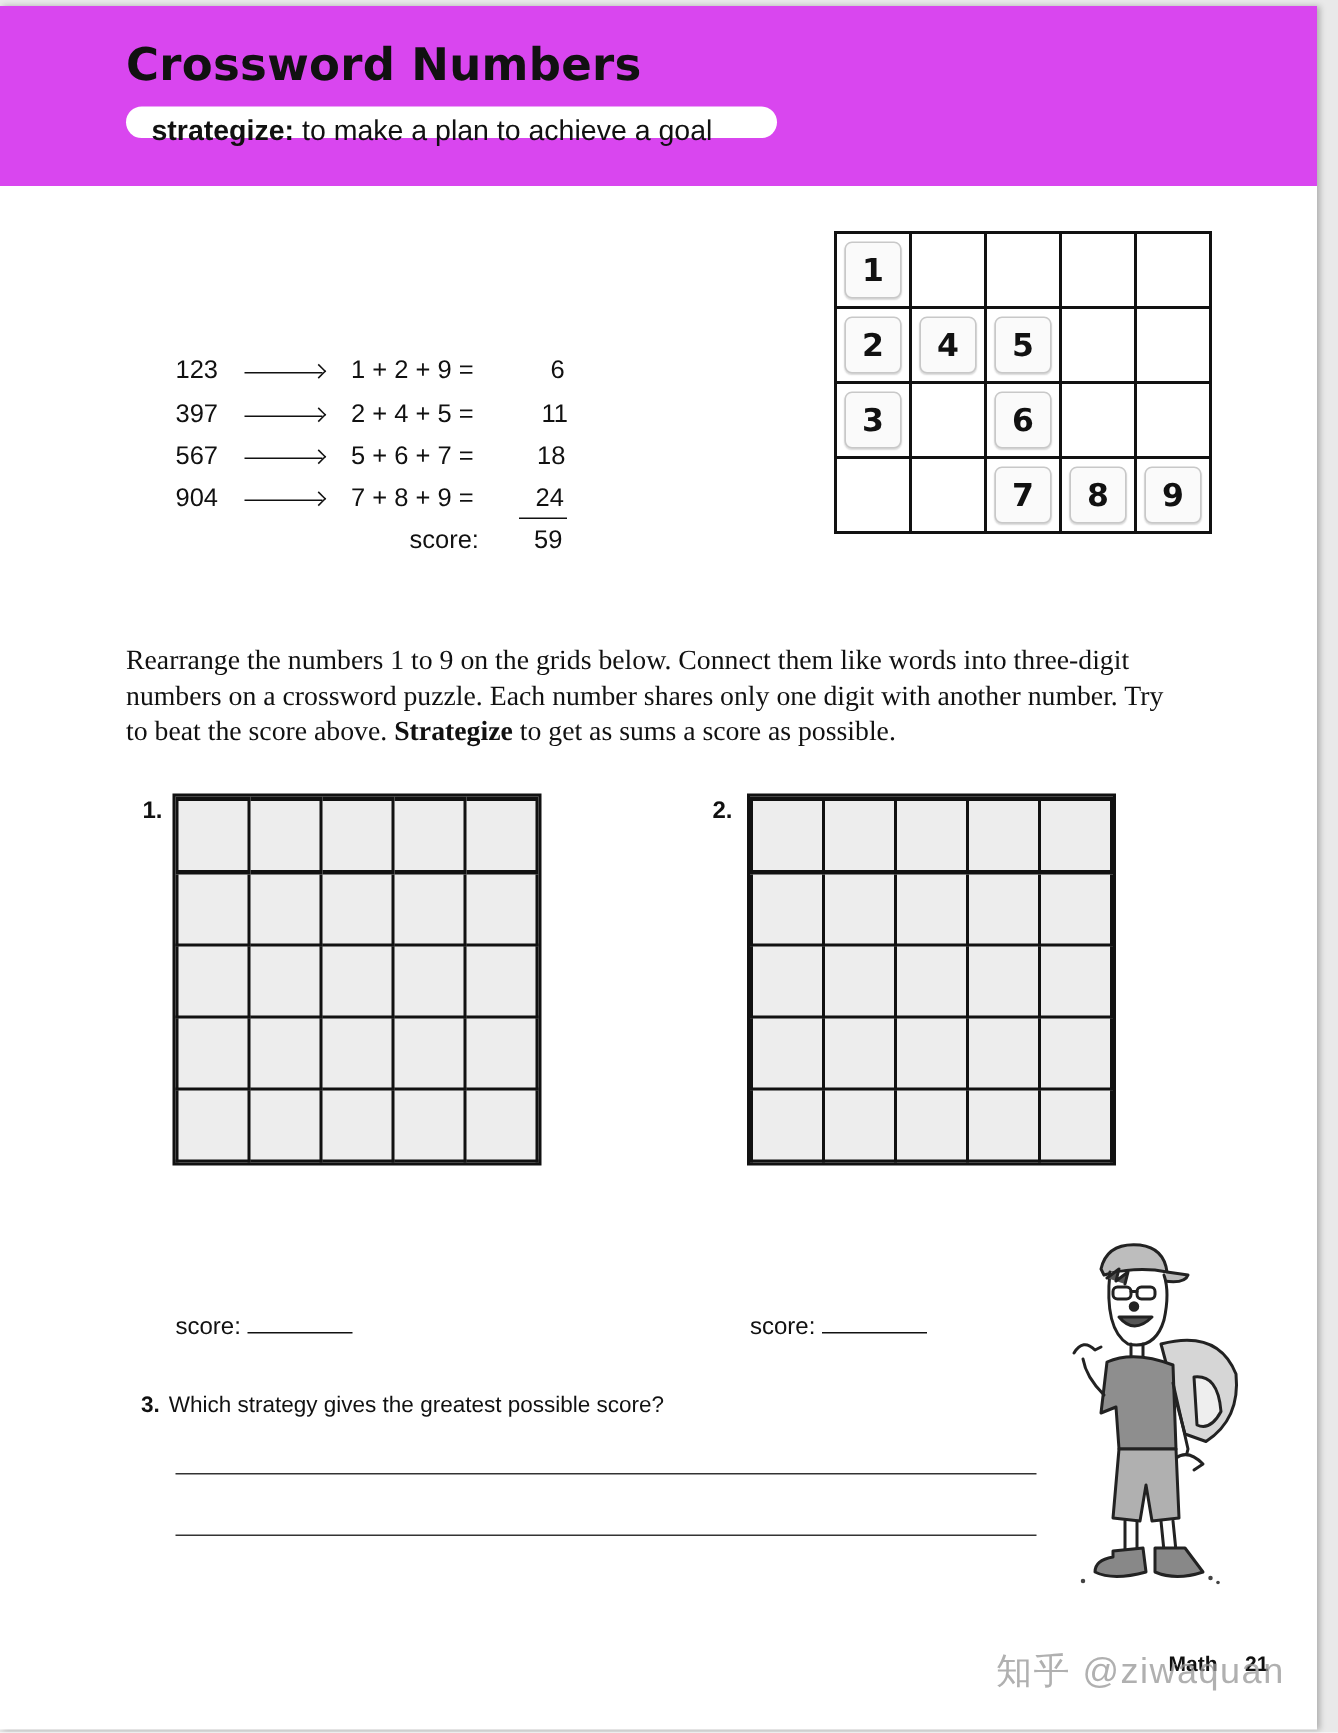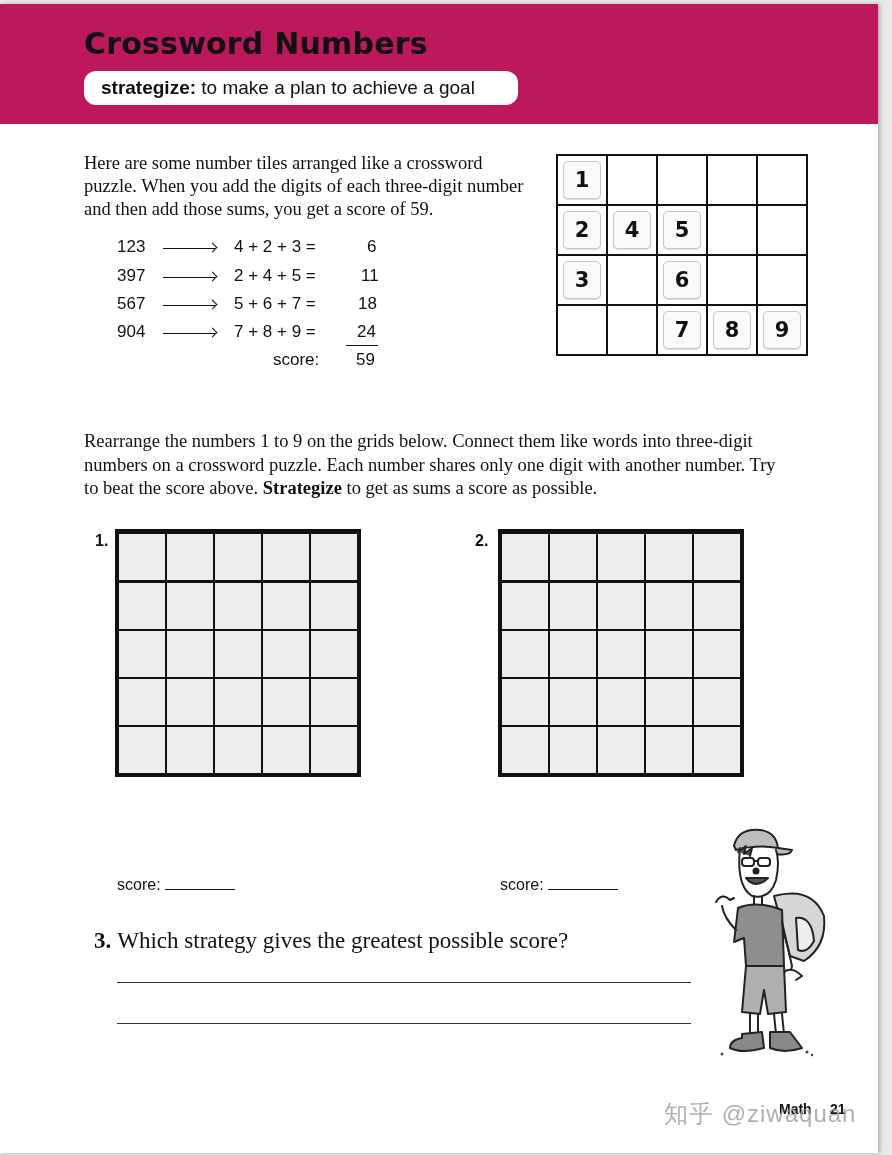--- a/index.html
+++ b/index.html
@@ -1,20 +1,20 @@
 <!DOCTYPE html>
 <html><head>
 <meta charset="utf-8">
 <style>
   html,body{margin:0;padding:0;}
   body{width:892px;height:1155px;background:#e9e9e9;position:relative;overflow:hidden;font-family:"Liberation Sans",sans-serif;color:#111;}
   .page{position:absolute;left:0;top:4px;width:878px;height:1149px;background:#fff;box-shadow:2px 0 4px rgba(0,0,0,0.25);}
-  .header{position:absolute;left:0;top:0;width:878px;height:120px;background:#be185d;}
+  .header{position:absolute;left:0;top:0;width:878px;height:120px;background:#d946ef;}
   .title{position:absolute;left:84px;top:22px;font-size:30px;font-weight:bold;letter-spacing:0.2px;font-family:"DejaVu Sans",sans-serif;}
-  .vocab{position:absolute;left:84px;top:67px;height:34px;width:434px;background:#fff;border-radius:12px;font-size:19px;line-height:34px;padding-left:17px;box-sizing:border-box;}
+  .vocab{position:absolute;left:84px;top:67px;height:21px;width:434px;background:#fff;border-radius:12px;font-size:19px;line-height:34px;padding-left:17px;box-sizing:border-box;}
   .vocab b{font-weight:bold;}
   .weektab{position:absolute;left:717px;top:0;width:132px;height:102px;background:#fff;border-radius:0 0 34px 34px;text-align:center;}
   .week{position:absolute;left:0;width:132px;top:22px;font-size:19px;font-weight:bold;font-family:"DejaVu Sans",sans-serif;}
   .dots{position:absolute;left:20px;width:92px;top:48px;border-top:2px dotted #222;}
   .day{position:absolute;left:0;width:132px;top:52px;font-weight:bold;font-family:"DejaVu Sans",sans-serif;}
   .day .d1{font-size:18px;}
   .day .d2{font-size:28px;}
   .intro{position:absolute;left:84px;top:148px;width:450px;font-family:"Liberation Serif",serif;font-size:18.5px;line-height:23px;}
   .eq{position:absolute;left:117px;font-size:17px;}
   .eq span{position:absolute;white-space:nowrap;}
@@ -27,46 +27,45 @@
   .instr{position:absolute;left:84px;top:426px;width:700px;font-family:"Liberation Serif",serif;font-size:18.5px;line-height:23.5px;}
   .instr b{font-weight:bold;text-align:center;}
   .qnum{position:absolute;font-weight:bold;font-size:16px;}
   .blank-grid{position:absolute;border-collapse:collapse;background:#ededed;}
   .blank-grid td{width:46px;height:46px;border:2px solid #111;padding:0;}
   .blank-grid tr:first-child td{border-top-width:3px;}
   .blank-grid tr:first-child td{border-bottom-width:3px;}
   .blank-grid{outline:2px solid #111;}
   .score-label{position:absolute;font-size:16px;}
   .score-line{display:inline-block;width:70px;border-bottom:1px solid #111;margin-left:4px;vertical-align:baseline;}
-  .q3{position:absolute;left:94px;top:924px;font-size:23px;font-family:Liberation Serif, serif;}
+  .q3{position:absolute;left:94px;top:924px;font-size:15px;}
   .q3 b{margin-right:6px;}
   .answer-line{position:absolute;left:117px;width:574px;border-top:1.3px solid #333;}
   .boy{position:absolute;left:712px;top:822px;}
   .footer{position:absolute;left:84px;top:1099px;font-size:13px;}
   .footer-right{position:absolute;left:779px;top:1097px;font-size:14px;font-weight:bold;}
   .page-num{position:absolute;left:830px;top:1097px;font-size:14px;font-weight:bold;}
   .watermark{position:absolute;left:664px;top:1094px;font-size:24px;color:rgba(150,150,150,0.75);letter-spacing:1px;}
 </style>
 </head>
 <body>
 
 <div class="page">
 
   <div class="header">
     <div class="title">Crossword Numbers</div>
     <div class="vocab"><b>strategize:</b><span> to make a plan to achieve a goal</span></div>
   </div>
 
-  <div class="intro">Here are some number tiles arranged like a crossword puzzle. When you add the digits of each three-digit number and then add those sums, you get a score of 59.</div>
 
   <div>
     <div class="eq" style="top:233px;">
       <span style="left:0">123</span>
       <div class="arrow" style="left:46px;top:11px;"></div>
-      <span style="left:117px">4 + 2 + 3 =</span>
+      <span style="left:117px">1 + 2 + 9 =</span>
       <span style="left:250px">6</span>
     </div>
     <div class="eq" style="top:262px;">
       <span style="left:0">397</span>
       <div class="arrow" style="left:46px;top:11px;"></div>
       <span style="left:117px">2 + 4 + 5 =</span>
       <span style="left:244px">11</span>
     </div>
     <div class="eq" style="top:290px;">
       <span style="left:0">567</span>

